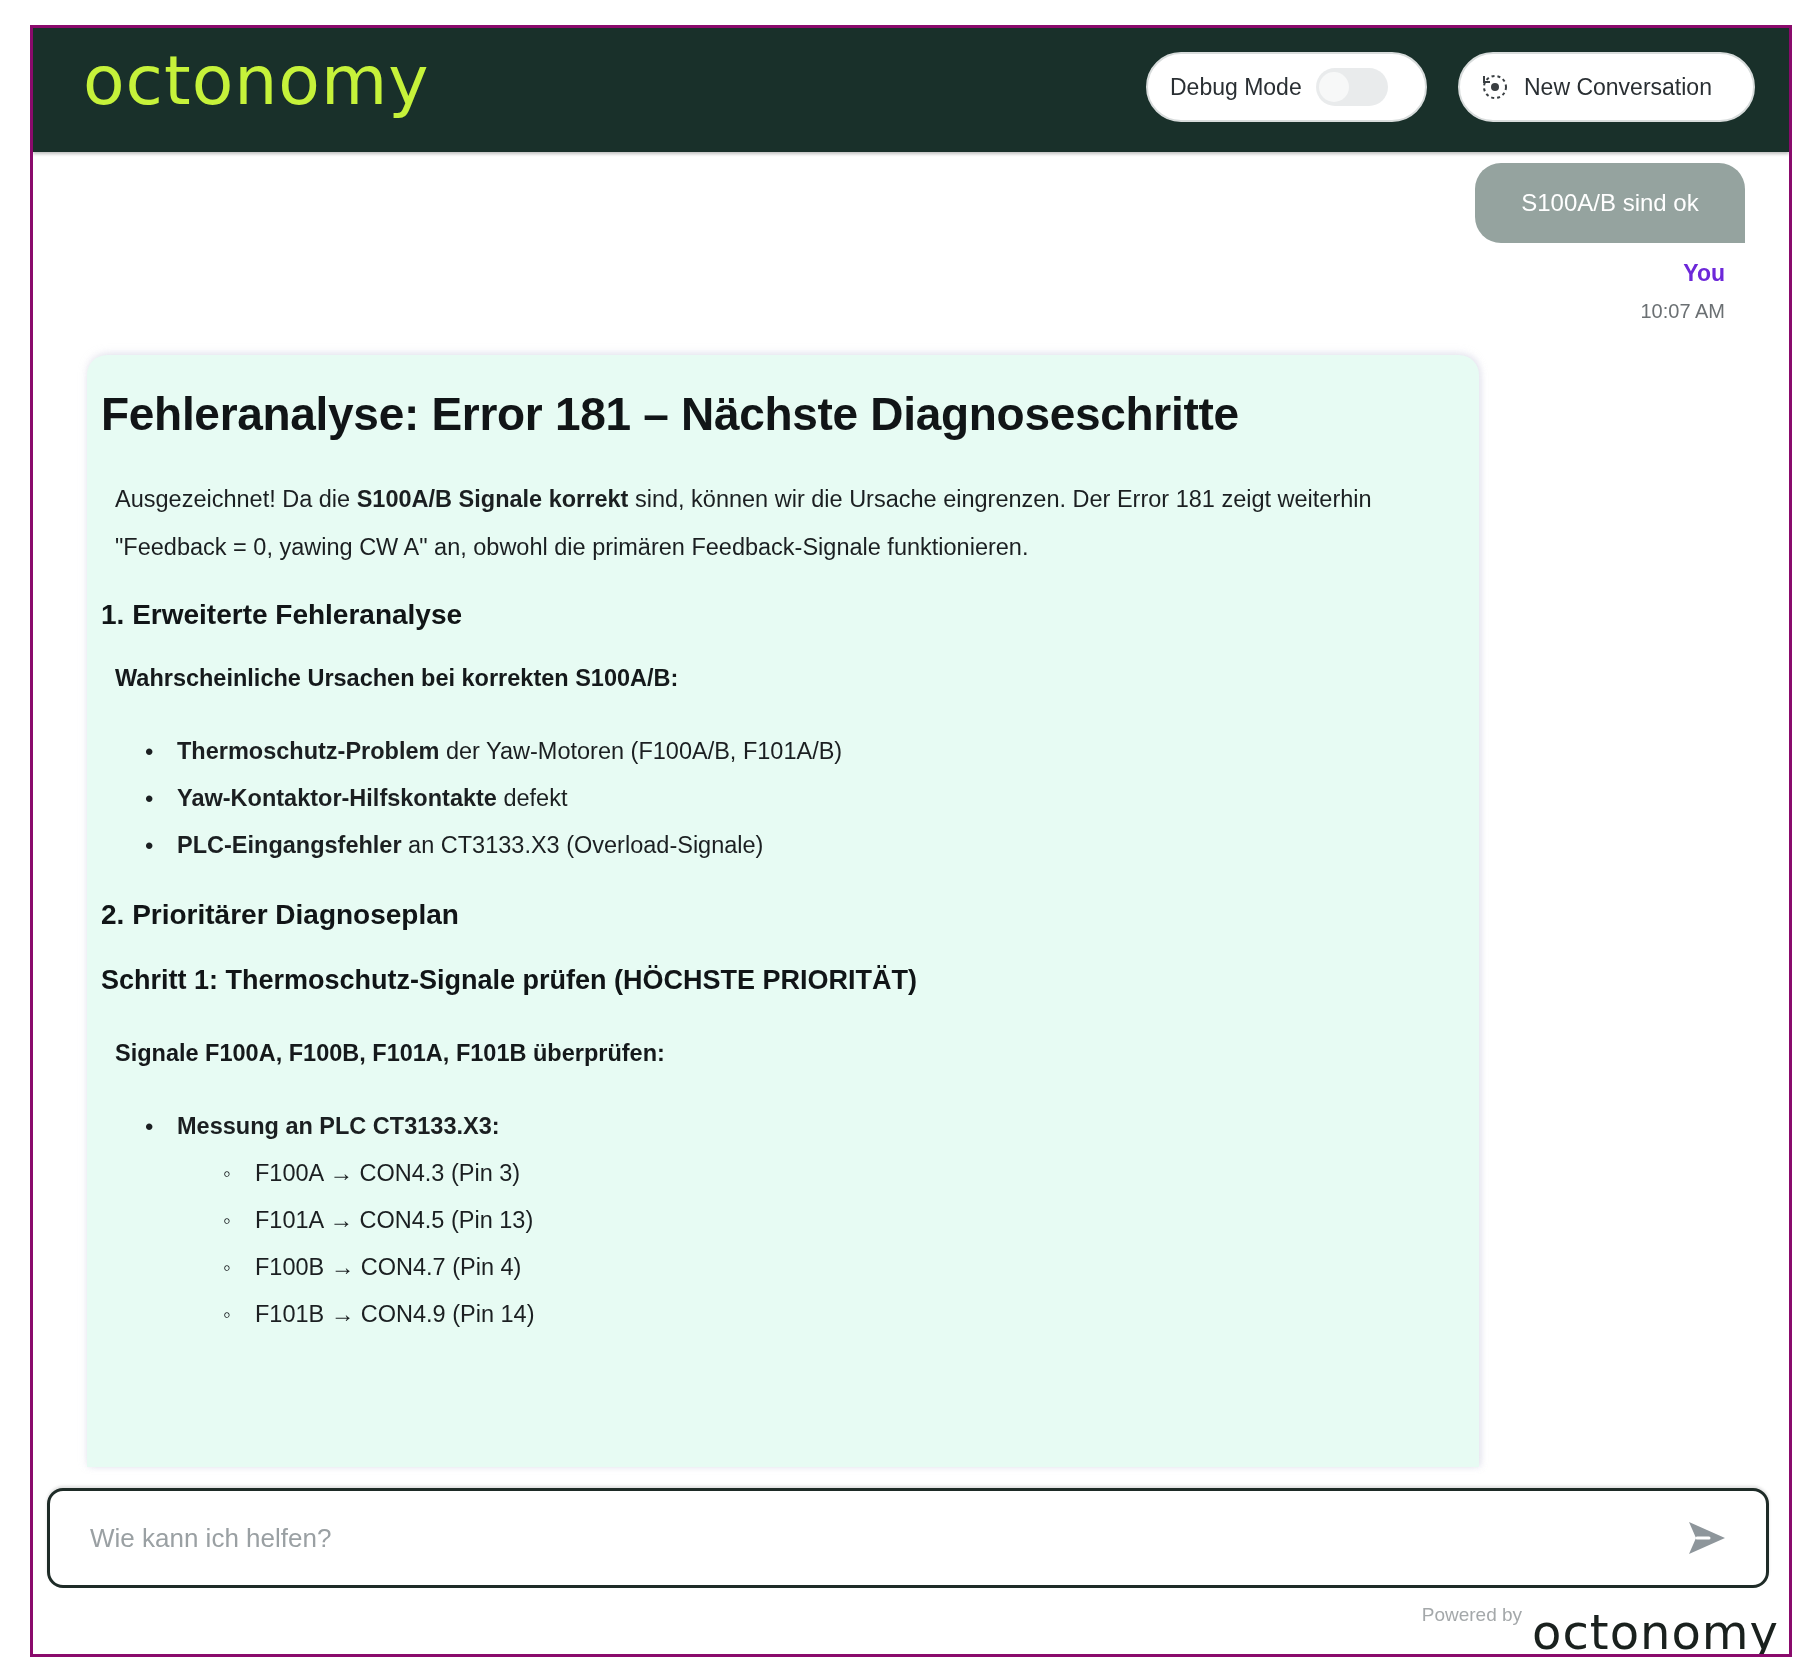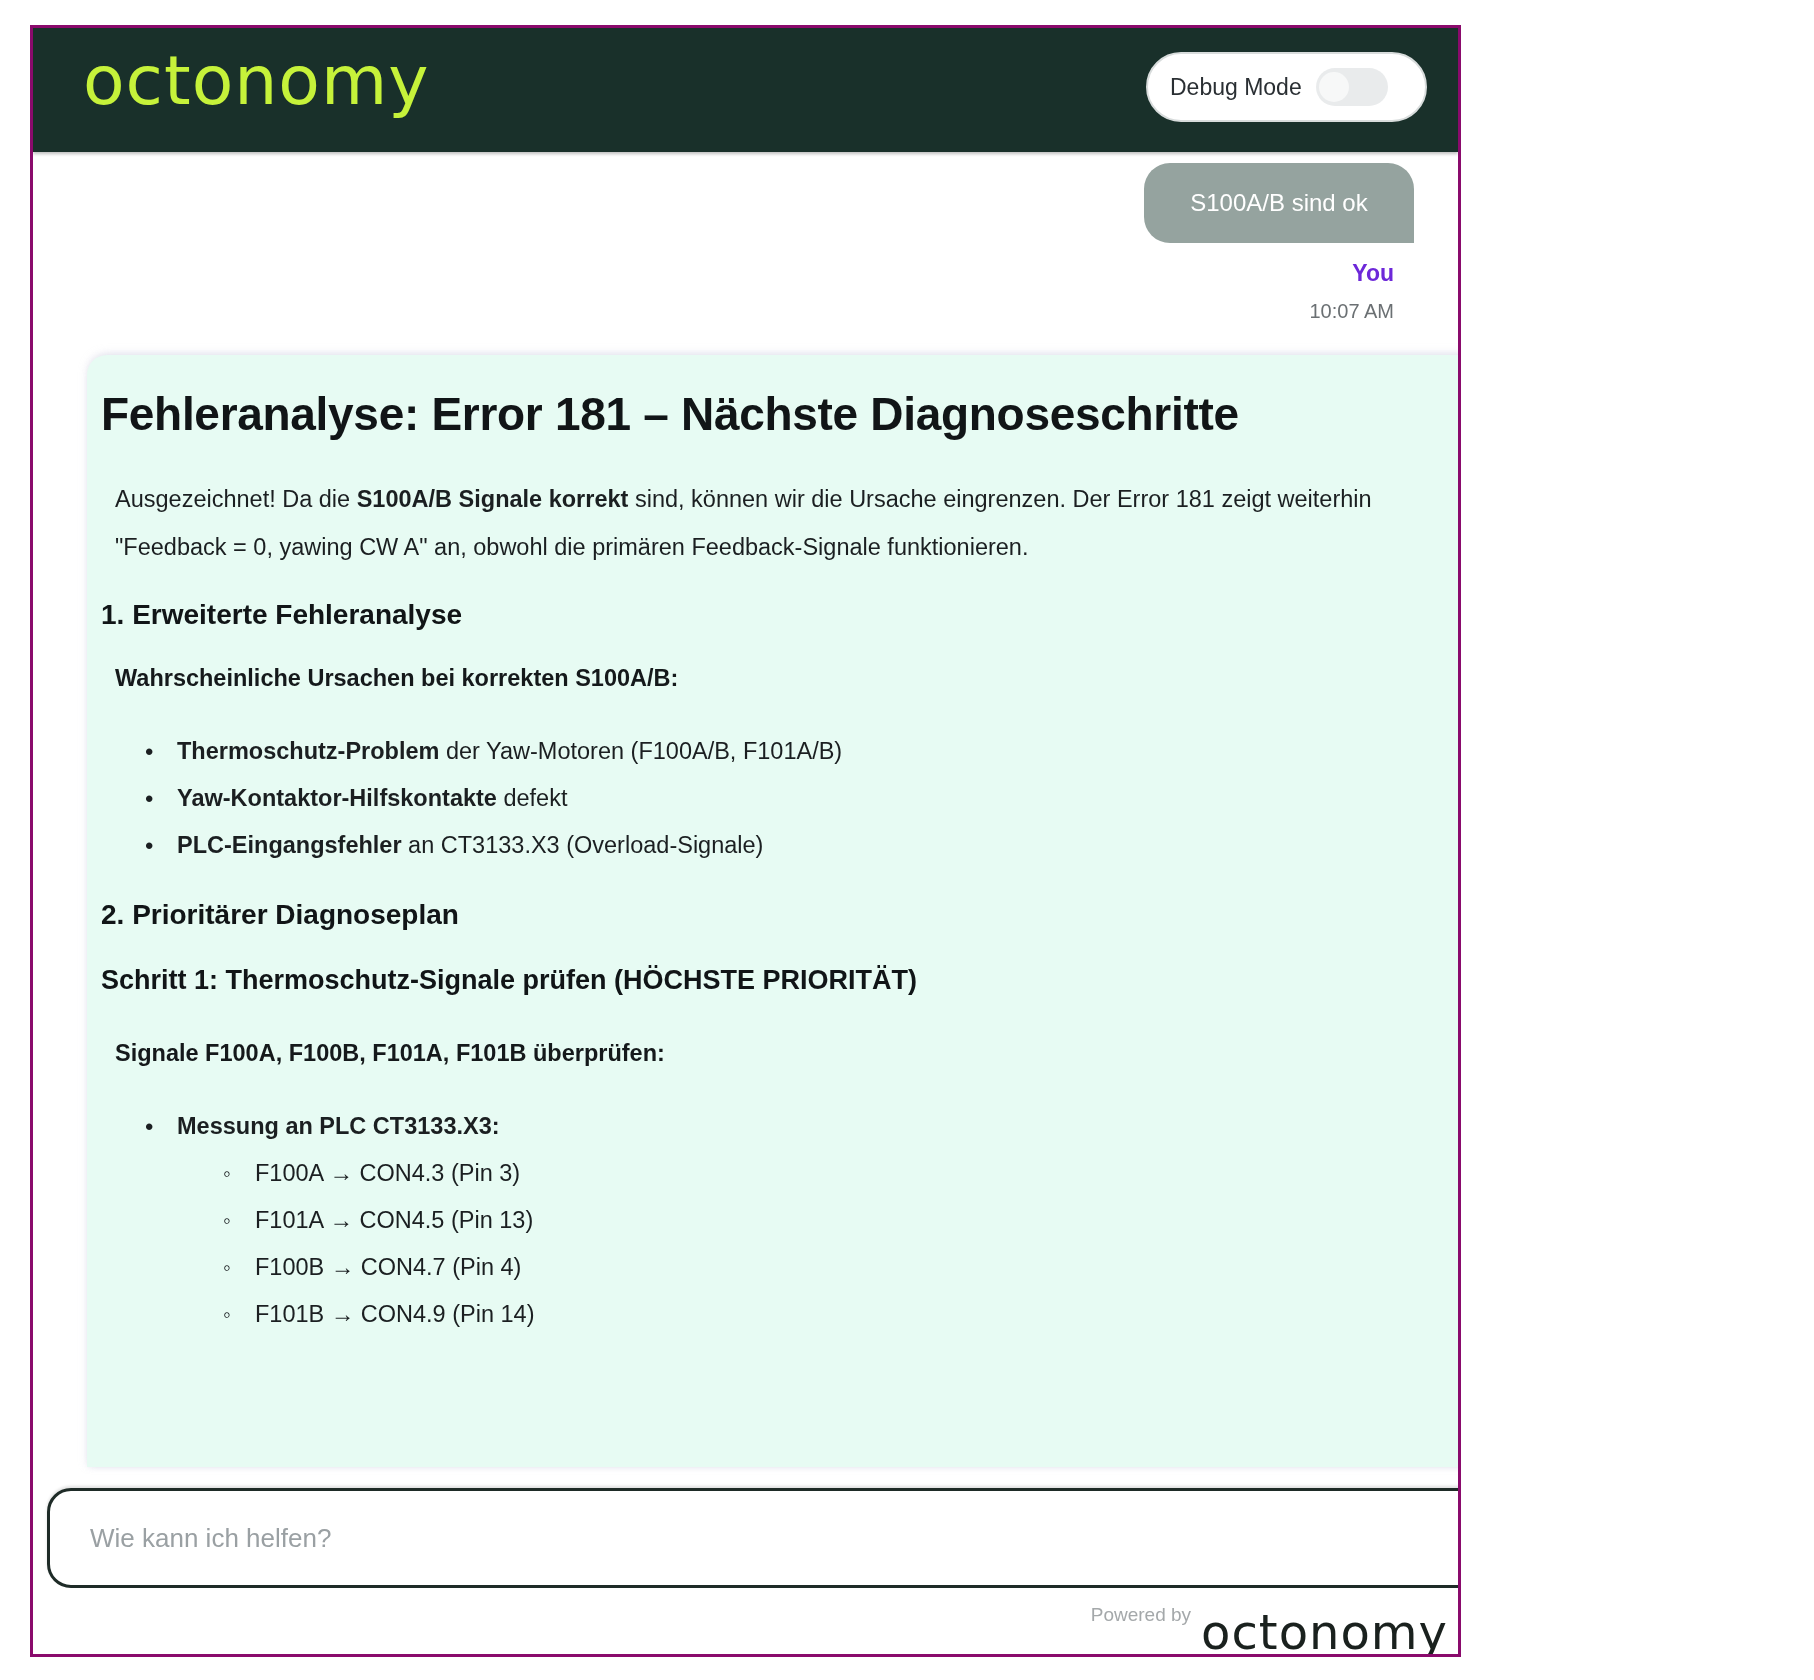--- a/index.html
+++ b/index.html
@@ -1,20 +1,20 @@
 <!DOCTYPE html>
 <html><head>
 <meta charset="utf-8">
 <style>
   * { box-sizing: border-box; margin: 0; padding: 0; }
   html, body { width: 1814px; height: 1680px; background: #ffffff; overflow: hidden; }
   body { font-family: "Liberation Sans", "DejaVu Sans", sans-serif; color: #14181a; position: relative; }
 
   .frame {
-    position: absolute; left: 30px; top: 25px; width: 1431px; height: 1632px;
+    position: absolute; left: 30px; top: 25px; width: 1762px; height: 1632px;
     border: 3px solid #8a0a6c; background: #ffffff; overflow: hidden;
   }
 
   
   .header {
     position: absolute; left: 0; top: 0; right: 0; height: 124px;
     background: #19302a; box-shadow: 0 2px 3px rgba(0,0,0,0.25);
   }
   .logo {
     position: absolute; left: 50px; top: 12px; font-size: 68px; font-weight: 400;
@@ -63,21 +63,21 @@
   ul.bul > li { font-size: 23.5px; line-height: 47px; position: relative; padding-left: 32px; color: #1b1f21; }
   ul.bul > li::before { content: "•"; position: absolute; left: 0; top: 0; font-size: 24px; }
   ul.sub-list { list-style: none; padding-left: 46px; }
   ul.sub-list li { font-size: 23.5px; line-height: 47px; position: relative; padding-left: 32px; }
   ul.sub-list li::before { content: "◦"; position: absolute; left: 0; top: 0; font-size: 22px; }
   b { font-weight: 700; }
 
   
   .input-box {
     position: absolute; left: 14px; top: 1460px; width: 1722px; height: 100px;
-    border: 3px solid #1e2b27; border-radius: 24px; background: #ffffff;
+    border: 3px solid #1e2b27; border-radius: 16px; background: #ffffff;
     display: flex; align-items: center; padding-left: 40px;
     box-shadow: 0 -2px 3px rgba(0,0,0,0.12);
   }
   .input-box input {
     border: none; outline: none; font-size: 26px; color: #333; flex: 1; background: transparent;
     font-family: "Liberation Sans", sans-serif;
   }
   .input-box input::placeholder { color: #9aa0a3; }
   .send-btn { width: 50px; height: 50px; margin-right: 34px; display: flex; align-items: center; justify-content: center; }
 

